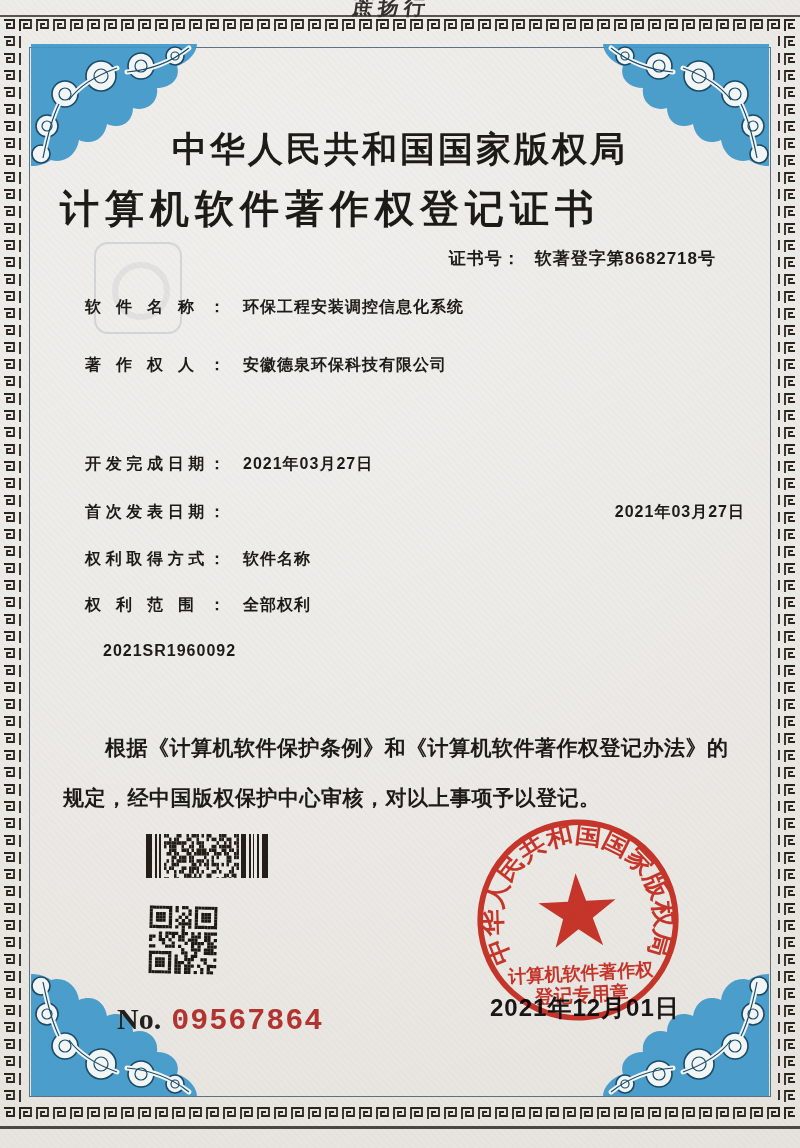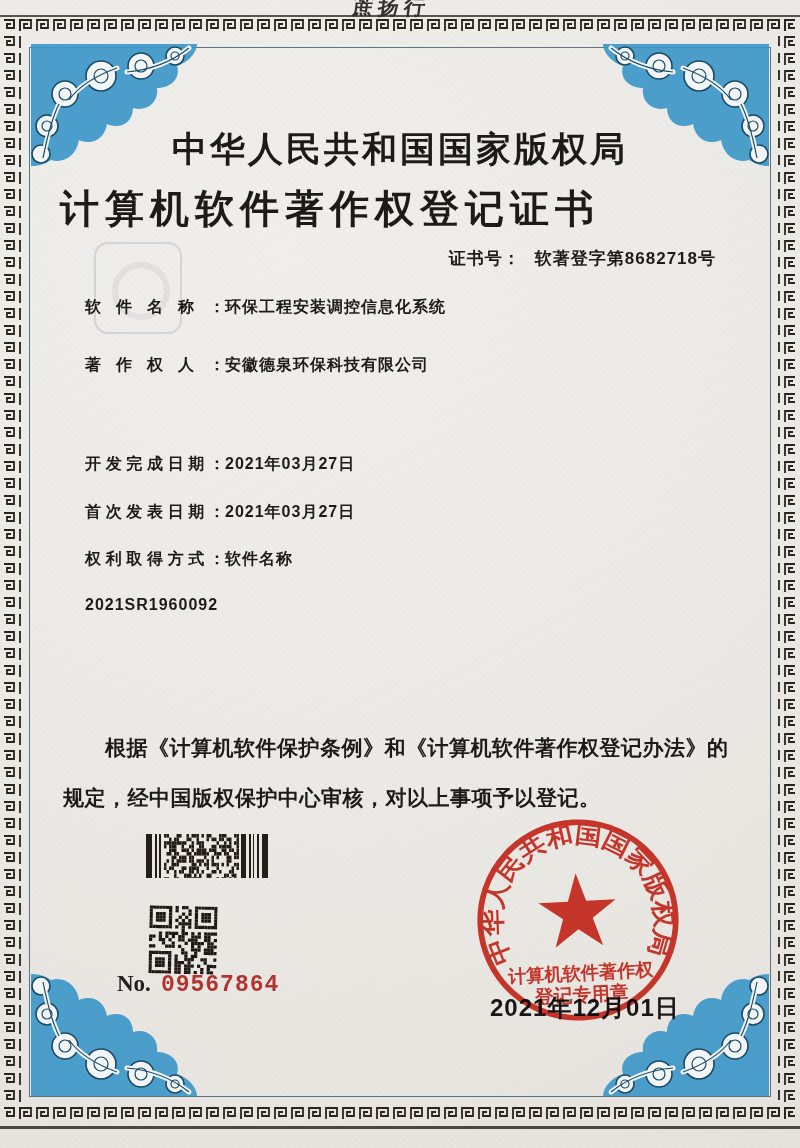--- a/index.html
+++ b/index.html
@@ -39,35 +39,35 @@
              letter-spacing:3px;}
   #cert-title{left:0;top:182px;width:660px;text-align:center;font-size:39px;font-weight:900;
               letter-spacing:6px;}
   #cert-no{left:4px;top:247px;width:712px;text-align:right;font-size:17px;font-weight:700;
            letter-spacing:1px;}
   #cert-no .gap{display:inline-block;width:14px;}
 
   #fields{left:85px;top:292px;width:660px;}
   .row{display:flex;align-items:flex-start;font-size:16px;font-weight:700;line-height:30px;}
   .lbl{flex:0 0 140px;text-align:justify;text-align-last:justify;}
-  .val{letter-spacing:1px;}
+  .val{margin-left:18px;letter-spacing:1px;}
   #row-0{margin-bottom:28px;}
   #row-1{margin-bottom:69px;}
   #row-2{margin-bottom:18px;}
-  #row-3{margin-bottom:17px;}
+  #row-3{margin-bottom:17px;justify-content:space-between;}
   #row-4{margin-bottom:16px;}
   #row-5{margin-bottom:16px;}
 
   #statement{left:63px;top:723px;width:684px;font-size:21px;font-weight:600;line-height:50px;
              text-indent:2em;letter-spacing:.5px;}
 
   #barcode{left:146px;top:834px;}
   #qr{left:149px;top:906px;transform:rotate(1.2deg);}
 
-  #serial{left:117px;top:970px;font-size:23px;}
+  #serial{left:117px;top:1002px;font-size:30px;}
   #serial .prefix{font-family:"Liberation Serif","DejaVu Serif",serif;font-weight:700;color:#22201d;}
   #serial .num{font-family:"Liberation Mono","DejaVu Sans Mono",monospace;font-weight:700;
                color:#b23430;letter-spacing:1px;margin-left:10px;}
 
   #issue-date{left:490px;top:992px;font-size:24px;font-weight:800;letter-spacing:1px;color:#181716;}
 
   #seal{left:474px;top:816px;width:208px;height:208px;opacity:.92;transform:rotate(-3deg);
         mix-blend-mode:multiply;}
 </style>
 </head>
@@ -156,20 +156,24 @@
       <span class="lbl">开发完成日期：</span>
       <span class="val">2021年03月27日</span>
     </div>
     <div class="row" id="row-3">
       <span class="lbl">首次发表日期：</span>
       <span class="val">2021年03月27日</span>
     </div>
     <div class="row" id="row-4">
       <span class="lbl">权利取得方式：</span>
       <span class="val">软件名称</span>
+    </div>
+    <div class="row" id="row-5">
+      <span class="lbl">权利范围：</span>
+      <span class="val">全部权利</span>
     </div>
     <div class="row" id="row-6">
       <span class="val">2021SR1960092</span>
     </div>
   </div>
 
   <div id="statement" class="abs">根据《计算机软件保护条例》和《计算机软件著作权登记办法》的规定，经中国版权保护中心审核，对以上事项予以登记。</div>
 
   <svg id="barcode" class="abs" width="122" height="44">
       <g fill="#241d18">

